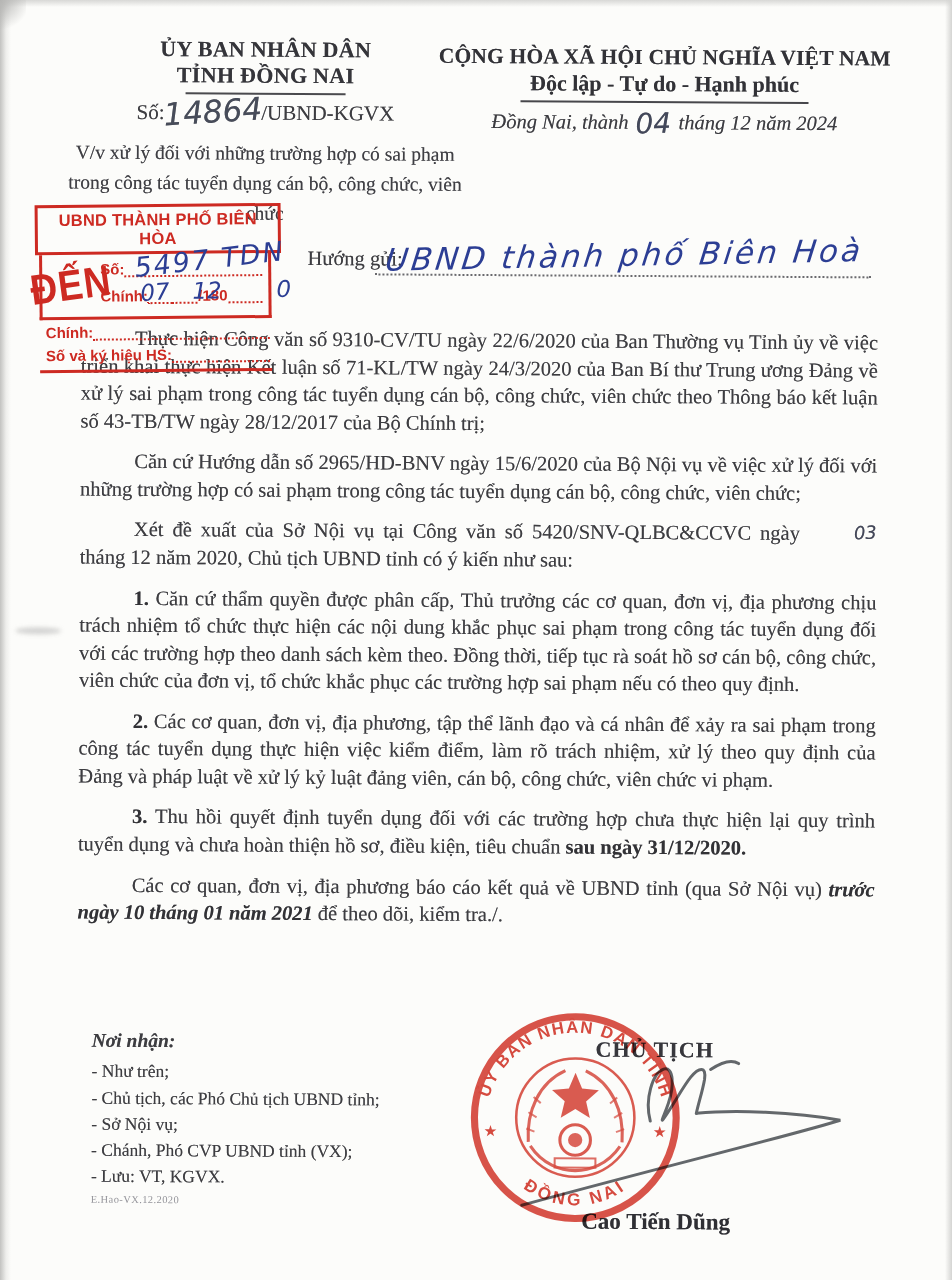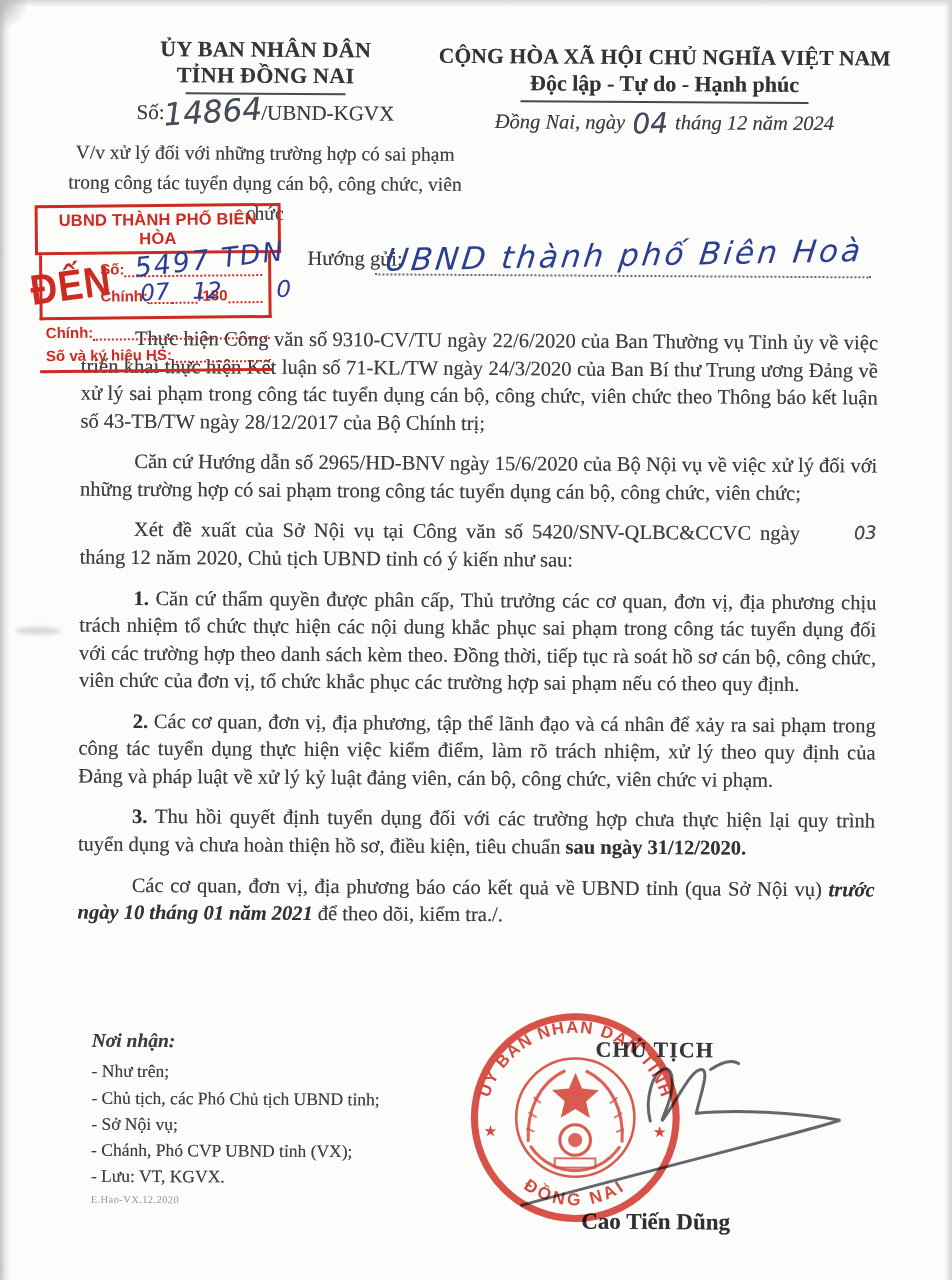--- a/index.html
+++ b/index.html
@@ -99,21 +99,21 @@
       <div class="doc-number txt">
         <span>Số:</span><span class="hw hw-num-dark">14864</span><span>/UBND-KGVX</span>
       </div>
     </div>
     <div class="subject txt">V/v xử lý đối với những trường hợp có sai phạm trong công tác tuyển dụng cán bộ, công chức, viên chức</div>
 
     <div class="hdr-right">
       <div class="motto1 txt">CỘNG HÒA XÃ HỘI CHỦ NGHĨA VIỆT NAM</div>
       <div><span class="motto2 txt">Độc lập - Tự do - Hạnh phúc</span></div>
       <div class="place-date txt">
-        <span>Đồng Nai, ngày</span>
+        <span>Đồng Nai, thành</span>
         <span class="hw hw-day">04</span>
         <span>tháng 12  năm 2024</span>
       </div>
     </div>
 
     <div class="stamp">
       <div class="title">UBND THÀNH PHỐ BIÊN HÒA</div>
       <div class="main">
         <div class="row1">
           <div class="den-cell">

